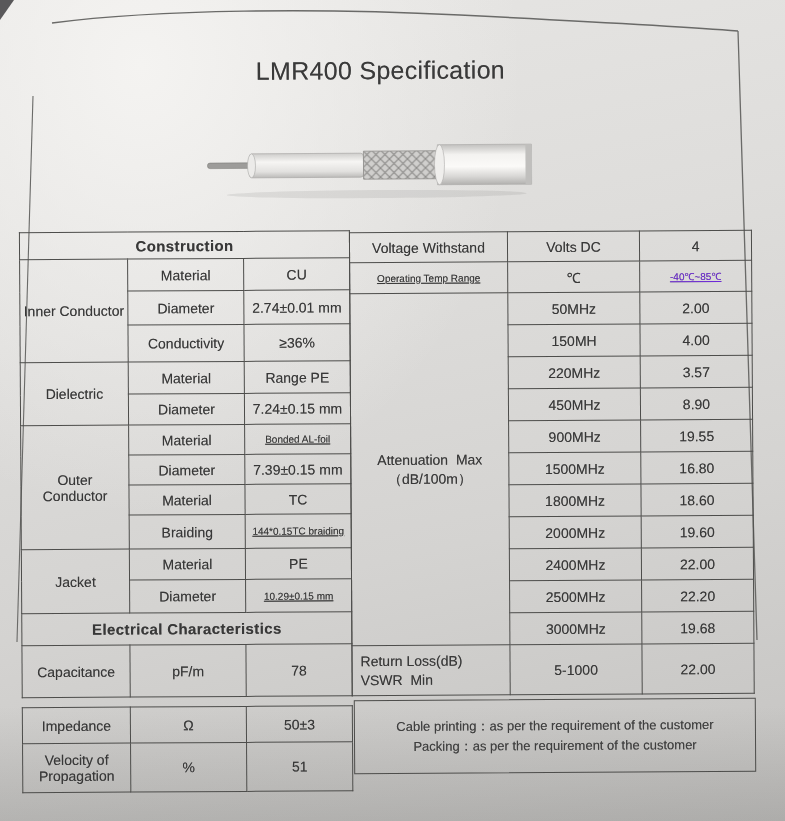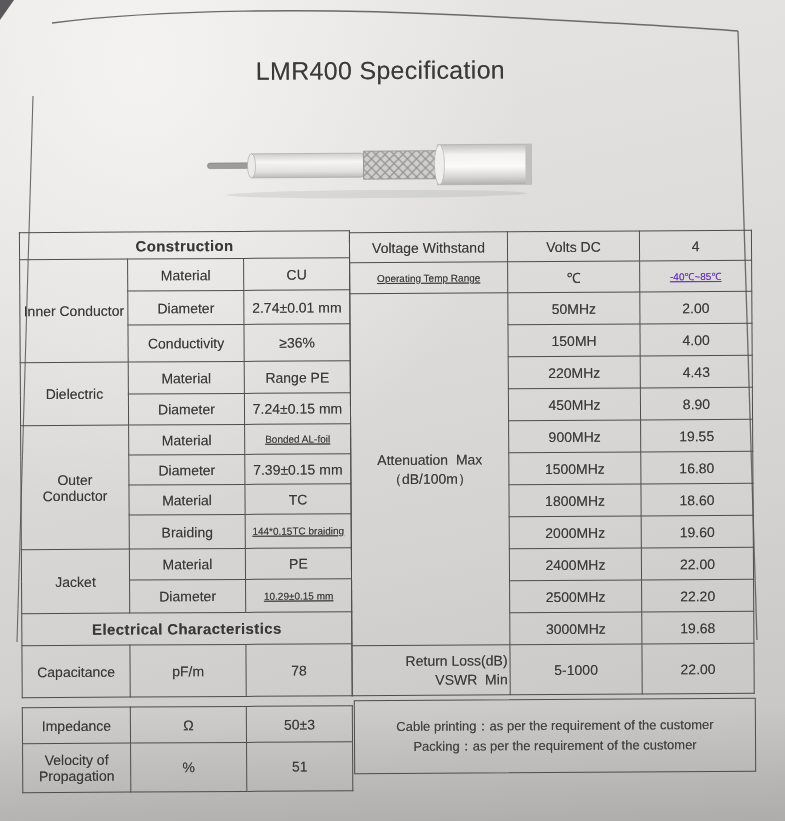--- a/index.html
+++ b/index.html
@@ -54,21 +54,21 @@
   .c1{width:108px;} .c2{width:116px;} .c3{width:106px;}
   .c4{width:158px;} .c5{width:132px;} .c6{width:112px;}
   .hdr{font-weight:bold;font-size:15px;letter-spacing:0.4px;}
   .rh27{height:27px;} .rh30{height:30px;} .rh31{height:31px;} .rh32{height:32px;}
   .rh33{height:33px;} .rh34{height:34px;} .rh36{height:36px;} .rh37{height:37px;}
   .rh49{height:49px;} .rh50{height:50px;} .rh52{height:52px;}
   .nowrap{white-space:nowrap;}
   .pre{white-space:pre;}
   .small{font-size:10px;text-decoration:underline;}
   .faded{color:#6d28d9;}
-  .left-al{text-align:right;padding-left:8px;}
+  .left-al{text-align:left;padding-left:8px;}
   .two-line span{display:block;line-height:1.3;}
 </style>
 </head>
 <body>
 
 <div class="paper"></div>
 <div class="corner-notch"></div>
 
 <svg class="frame-svg" width="785" height="821" viewBox="0 0 785 821">
   <path d="M 52 23 C 160 9, 320 8, 460 15 S 690 27, 738 31" fill="none" stroke="#6a6a68" stroke-width="1.4"></path>
@@ -205,21 +205,21 @@
         </td>
         <td>50MHz</td>
         <td>2.00</td>
       </tr>
       <tr class="rh32">
         <td>150MH</td>
         <td>4.00</td>
       </tr>
       <tr class="rh32">
         <td>220MHz</td>
-        <td>4.43</td>
+        <td>3.57</td>
       </tr>
       <tr class="rh32">
         <td>450MHz</td>
         <td>8.90</td>
       </tr>
       <tr class="rh32">
         <td>900MHz</td>
         <td>19.55</td>
       </tr>
       <tr class="rh32">

